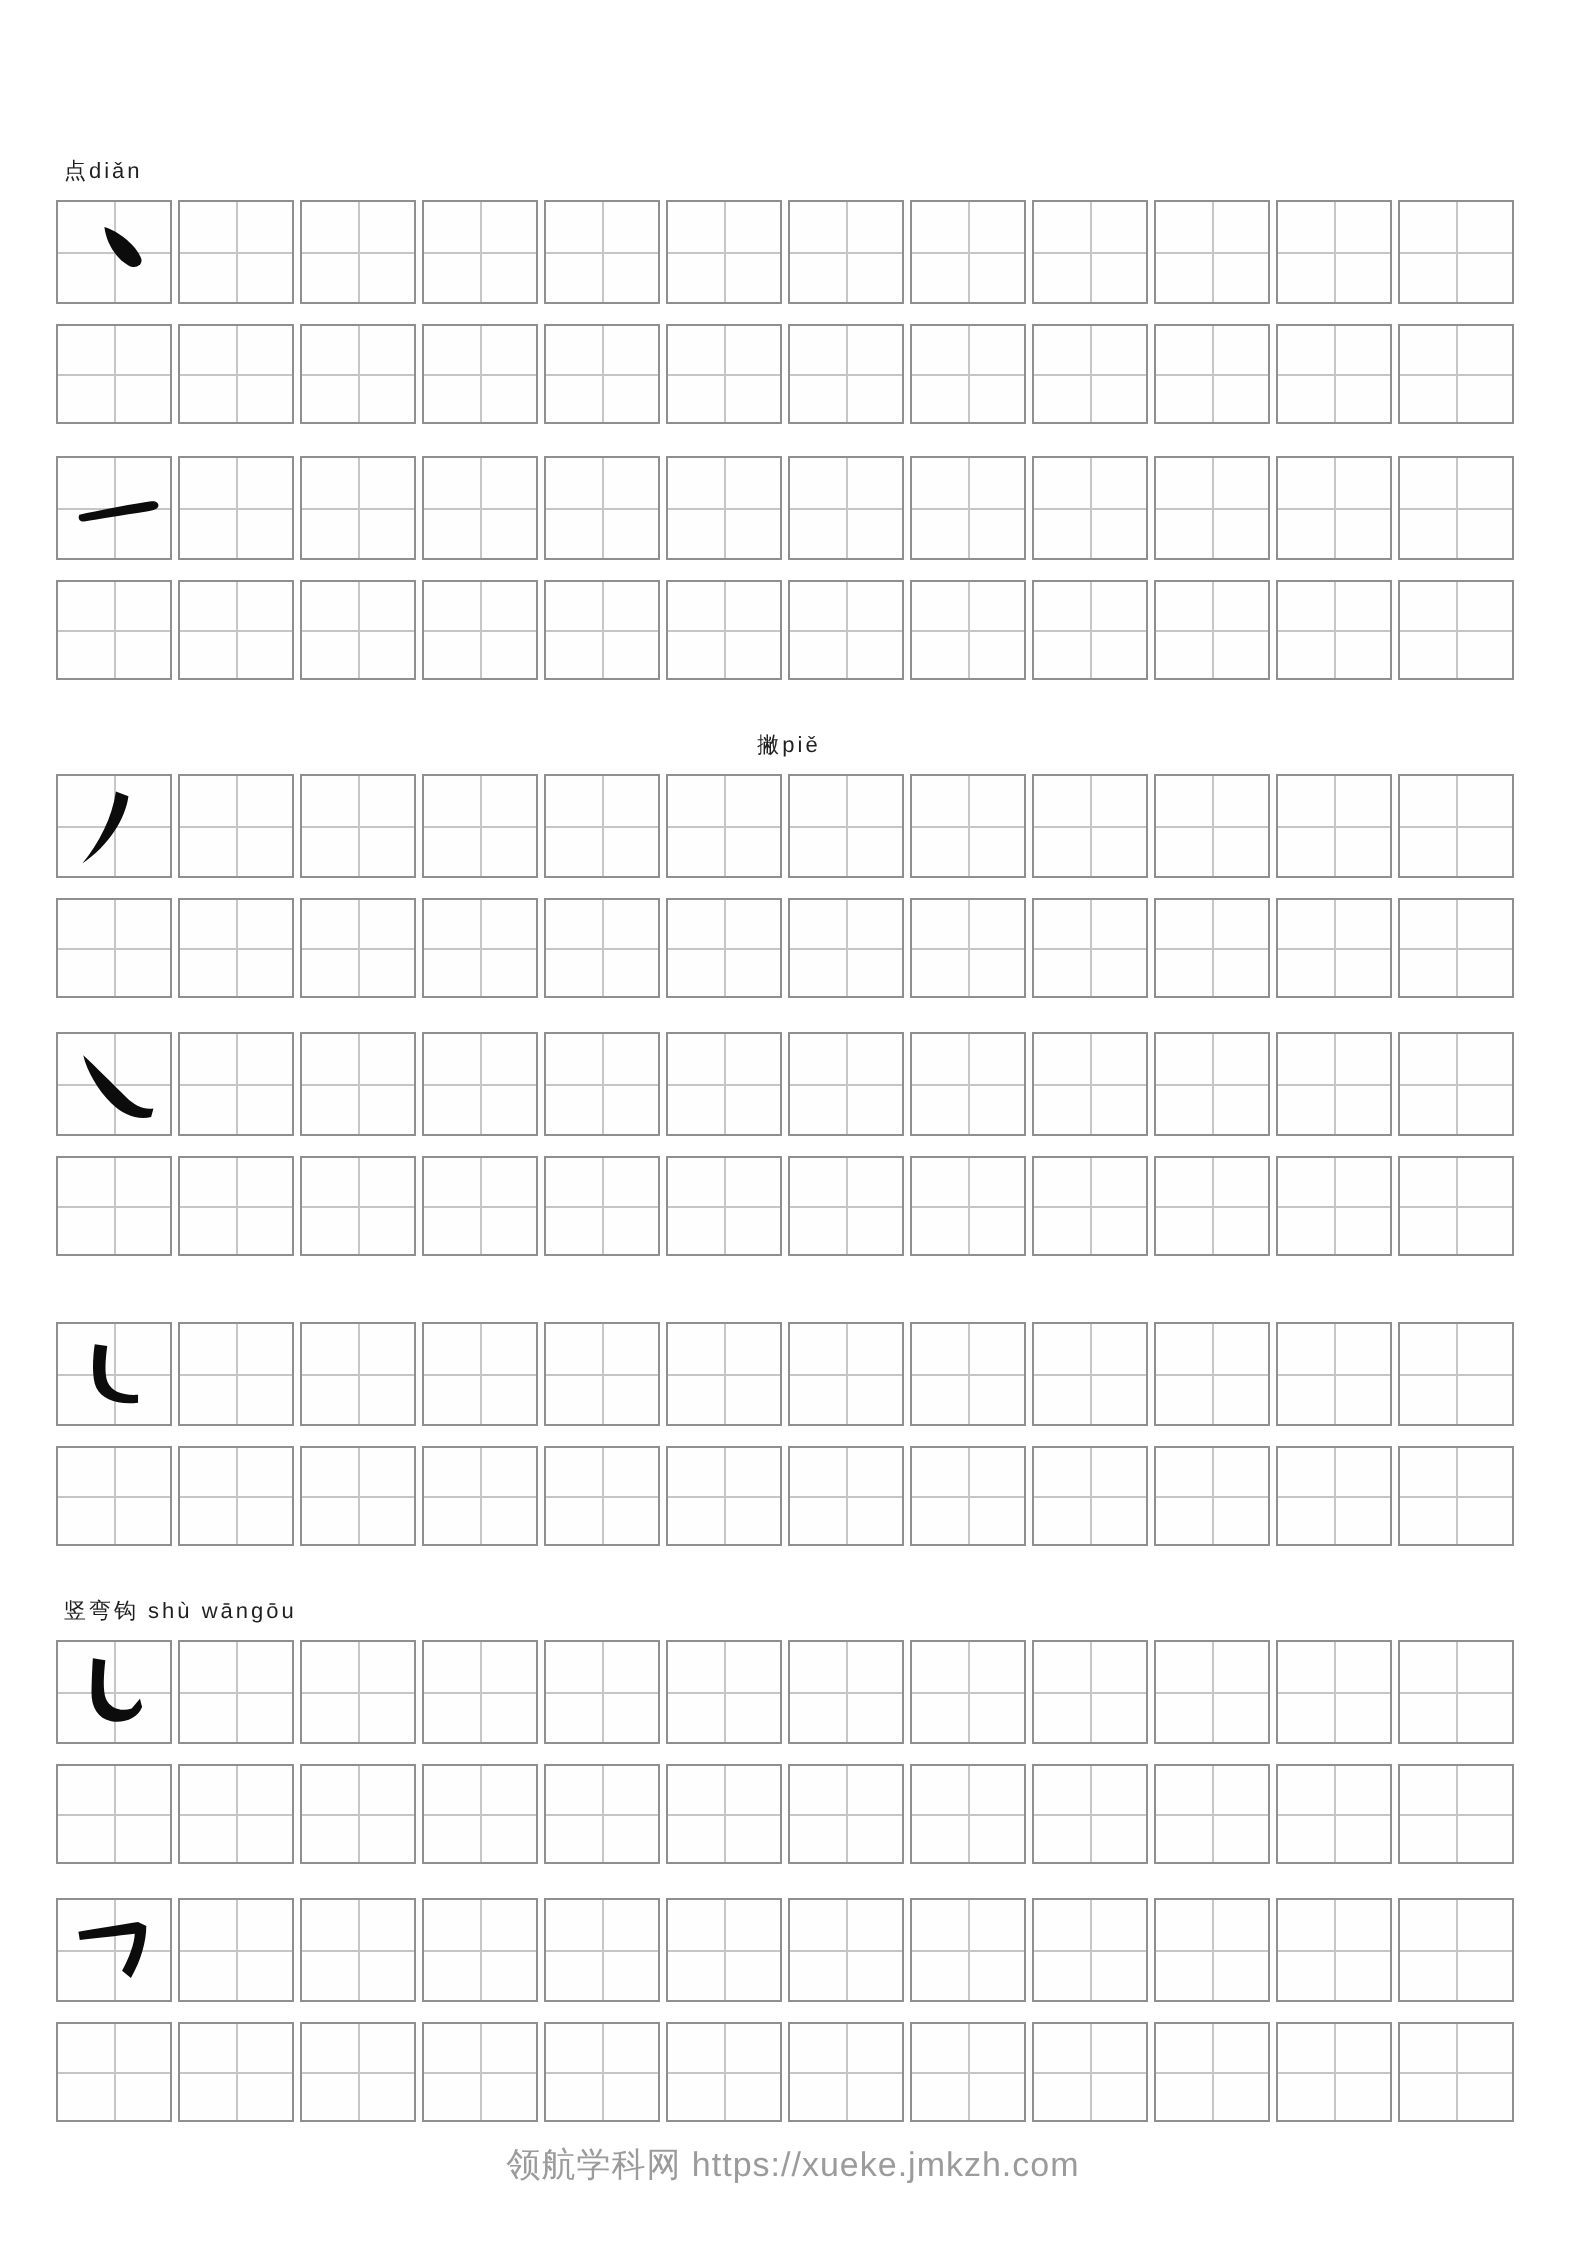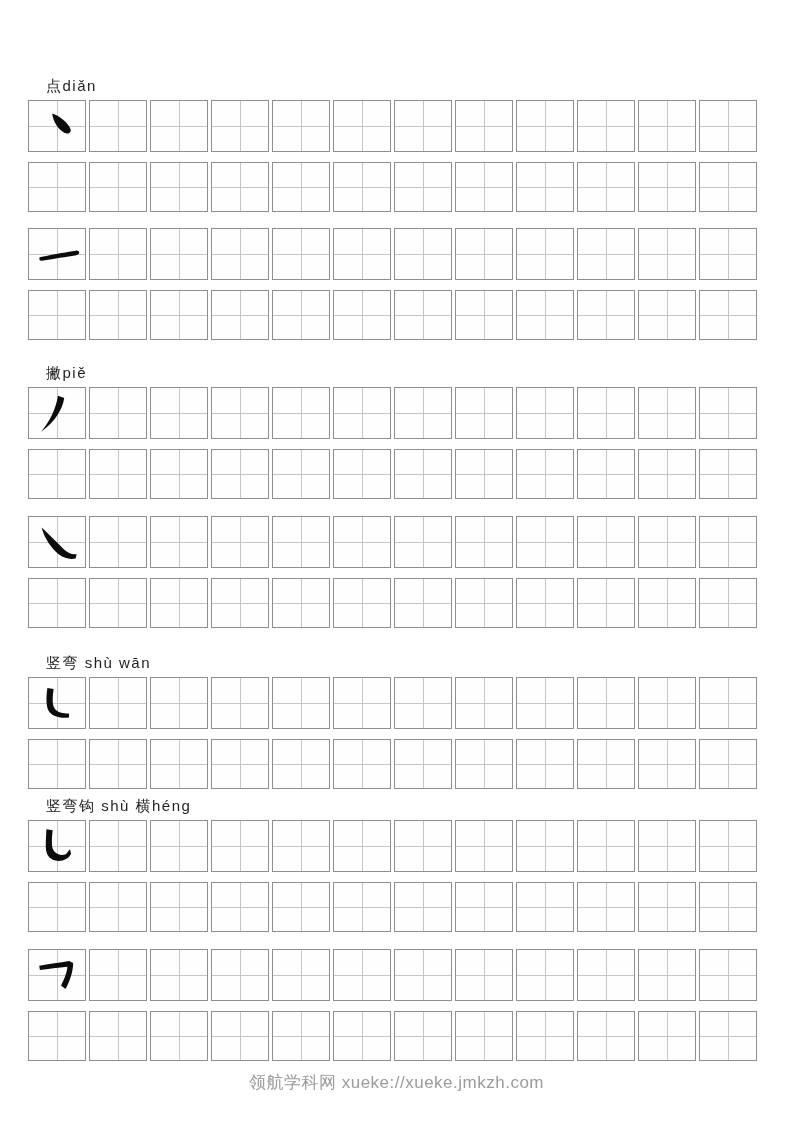--- a/index.html
+++ b/index.html
@@ -3,22 +3,22 @@
 <meta charset="utf-8">
 <style>
   html,body{margin:0;padding:0;}
   body{
     width:793px;height:1122px;background:#ffffff;position:relative;overflow:hidden;
     font-family:"Liberation Sans","DejaVu Sans",sans-serif;
   }
   #sections{position:absolute;inset:0;}
   .stroke-section{position:absolute;left:28px;width:729px;}
   .section-label{
-    margin-left:18px;height:16px;line-height:16px;
-    font-size:15px;letter-spacing:1.5px;font-weight:500;
+    margin-left:4px;height:16px;line-height:16px;
+    font-size:11px;letter-spacing:1.5px;font-weight:500;
     color:var(--label-text,#1f1f1f);white-space:nowrap;
   }
   .grid-row{display:flex;gap:3px;margin-top:6px;}
   .grid-row.row-extra{margin-top:10px;}
   .cell{
     position:relative;flex:0 0 58px;width:58px;height:52px;box-sizing:border-box;
     border:1px solid var(--grid-border,#8f8f8f);background:#fefefe;
   }
   .row-extra .cell{height:50px;}
   .cell::before{
@@ -107,21 +107,21 @@
         <div class="cell"></div>
         <div class="cell"></div>
         <div class="cell"></div>
         <div class="cell"></div>
         <div class="cell"></div>
         <div class="cell"></div>
         <div class="cell"></div>
       </div>
   </section>
 
-  <section class="stroke-section" style="top: 365px;">
+  <section class="stroke-section" style="top: 365px; text-align: center;">
     <div class="section-label">撇piě</div>
     <div class="grid-row row-main">
         <div class="cell">
           <svg class="glyph" viewBox="0 0 58 52" role="img" aria-label="丿">
             <path d="M30 8 L36.5 10.5 C35 22 26.5 36 12.5 45.5 C21.5 34.5 28 21.5 30 8 Z"></path>
           </svg>
         </div>
         <div class="cell"></div>
         <div class="cell"></div>
         <div class="cell"></div>
@@ -179,21 +179,20 @@
         <div class="cell"></div>
         <div class="cell"></div>
         <div class="cell"></div>
         <div class="cell"></div>
         <div class="cell"></div>
         <div class="cell"></div>
       </div>
   </section>
 
   <section class="stroke-section" style="top: 655px;">
-    <div class="section-label">竖弯 shù wān</div>
     <div class="grid-row row-main">
         <div class="cell">
           <svg class="glyph" viewBox="0 0 58 52" role="img" aria-label="㇄">
             <path d="M19 10.5 L25.5 11.5 C24.5 18.5 24 26 25.6 30 C27.6 35 33.5 37.3 41.5 36.8 L41.5 41 C31 42.2 22.8 39.3 19.8 33.2 C17.4 28 17.9 17.5 19 10.5 Z"></path>
           </svg>
         </div>
         <div class="cell"></div>
         <div class="cell"></div>
         <div class="cell"></div>
         <div class="cell"></div>
@@ -215,21 +214,21 @@
         <div class="cell"></div>
         <div class="cell"></div>
         <div class="cell"></div>
         <div class="cell"></div>
         <div class="cell"></div>
         <div class="cell"></div>
       </div>
   </section>
 
   <section class="stroke-section" style="top: 798px;">
-    <div class="section-label">竖弯钩 shù 横héng</div>
+    <div class="section-label">竖弯钩 shù wāngōu</div>
     <div class="grid-row row-main">
         <div class="cell">
           <svg class="glyph" viewBox="0 0 58 52" role="img" aria-label="乚">
             <path d="M18 8.5 L24.5 9.5 C23.6 17.5 23.2 25.5 24.8 29.5 C26.8 34.2 32.5 36.5 38.2 34.6 L42.5 29.5 L43.6 33.8 C41.2 39.8 34 42.4 27.6 41.2 C20.6 39.8 17.2 34 17.3 26 C17.4 19.5 17.7 13.5 18 8.5 Z"></path>
           </svg>
         </div>
         <div class="cell"></div>
         <div class="cell"></div>
         <div class="cell"></div>
         <div class="cell"></div>
@@ -286,13 +285,13 @@
         <div class="cell"></div>
         <div class="cell"></div>
         <div class="cell"></div>
         <div class="cell"></div>
         <div class="cell"></div>
         <div class="cell"></div>
       </div>
   </section>
 </div>
 
-<div class="watermark">领航学科网 xueke://xueke.jmkzh.com</div>
+<div class="watermark">领航学科网 https://xueke.jmkzh.com</div>
 
 </body></html>

